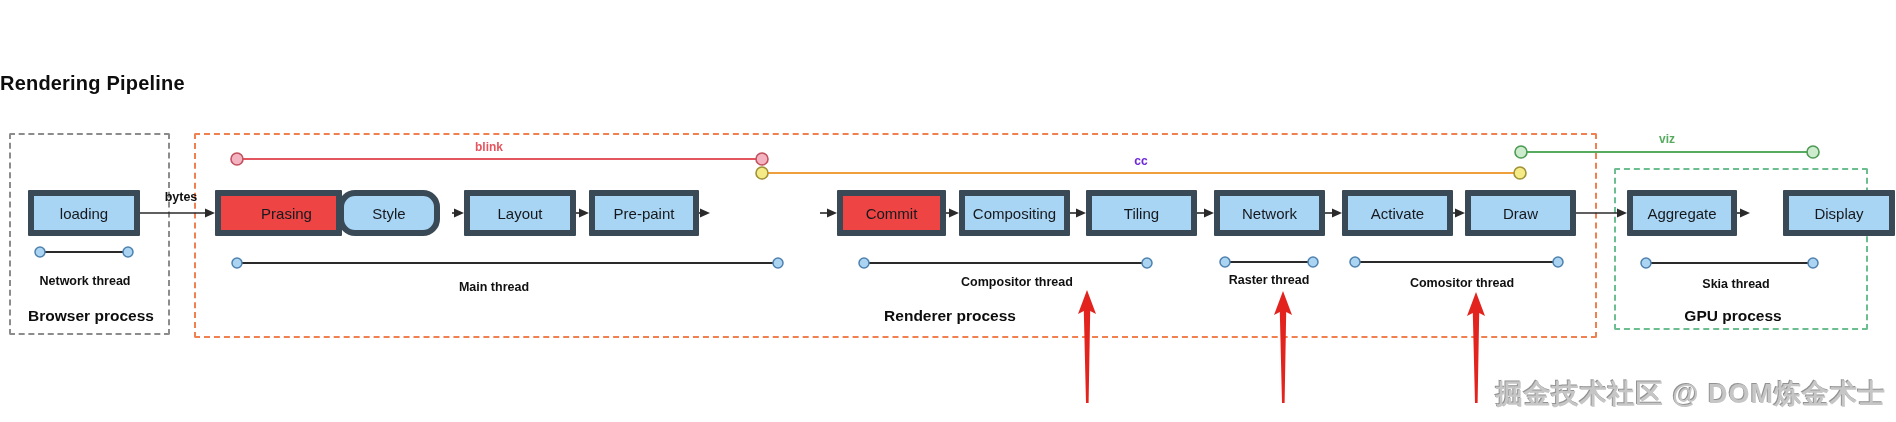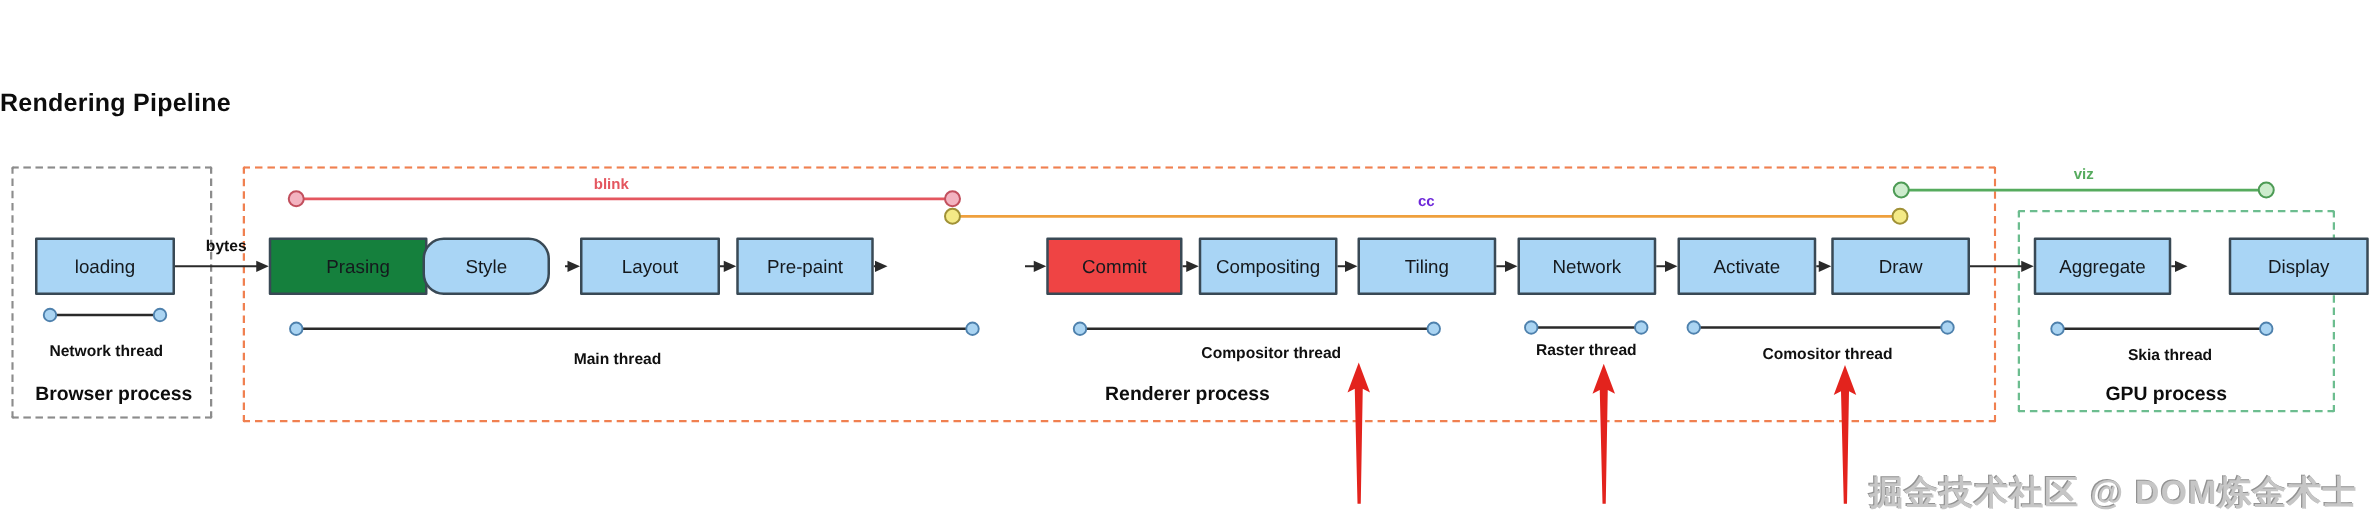--- a/index.html
+++ b/index.html
@@ -14,21 +14,21 @@
   .proc{position:absolute;border:2px dashed;border-radius:2px;box-sizing:border-box;}
   .proc-browser{left:9px;top:133px;width:161px;height:202px;border-color:#8c8c8c;}
   .proc-renderer{left:194px;top:133px;width:1403px;height:205px;border-color:#f08050;}
   .proc-gpu{left:1614px;top:168px;width:254px;height:162px;border-color:#6cbd8f;}
   .proc-label{
     position:absolute;transform:translateX(-50%);white-space:nowrap;
     font-size:15.5px;font-weight:bold;color:#0d0d0d;
   }
   .stage{
     position:absolute;top:190px;height:46px;box-sizing:border-box;
-    background:#a9d5f5;border:2px solid #404040;border-radius:1px;
+    background:#a9d5f5;border:6px solid #404040;border-radius:1px;
     display:flex;align-items:center;justify-content:center;
     font-size:15px;color:#15191d;white-space:nowrap;
   }
   .lbl{position:absolute;transform:translate(-50%,-50%);white-space:nowrap;}
   .lbl-thread{font-size:12.5px;font-weight:bold;color:#101010;}
   .lbl-track{font-size:12px;font-weight:bold;}
   .lbl-bytes{font-size:12.5px;font-weight:bold;color:#101010;}
   svg.layer{position:absolute;left:0;top:0;}
   .watermark{
     position:absolute;right:10px;top:376px;font-size:27px;font-weight:bold;
@@ -114,21 +114,21 @@
              L 1282,403 L 1284.6,403
              L 1286.2,312 L 1292,315 Z" fill="#e3231d"></path>
       <path d="M 1476,292
              L 1467,316 L 1472.8,313
              L 1475,403 L 1477.6,403
              L 1479.2,313 L 1485,316 Z" fill="#e3231d"></path>
     </svg>
 
   <div class="watermark">掘金技术社区 @ DOM炼金术士</div>
 <div class="stage" style="left: 28px; width: 112px; background: rgb(169, 213, 245); border-color: rgb(57, 73, 85);">loading</div>
-    <div class="stage" style="left: 215px; width: 127px; background: #15803d; border-color: rgb(57, 73, 85); padding-left: 16px;">Prasing</div>
+    <div class="stage" style="left: 215px; width: 127px; background: #ef4444; border-color: rgb(57, 73, 85); padding-left: 16px;">Prasing</div>
     <div class="stage" style="left: 338px; width: 102px; background: rgb(169, 213, 245); border-color: rgb(57, 73, 85); border-radius: 17px;">Style</div>
     <div class="stage" style="left: 464px; width: 112px; background: rgb(169, 213, 245); border-color: rgb(57, 73, 85);">Layout</div>
     <div class="stage" style="left: 589px; width: 110px; background: rgb(169, 213, 245); border-color: rgb(57, 73, 85);">Pre-paint</div>
     <div class="stage" style="left: 837px; width: 109px; background: #ef4444; border-color: rgb(57, 73, 85);">Commit</div>
     <div class="stage" style="left: 959px; width: 111px; background: rgb(169, 213, 245); border-color: rgb(57, 73, 85);">Compositing</div>
     <div class="stage" style="left: 1086px; width: 111px; background: rgb(169, 213, 245); border-color: rgb(57, 73, 85);">Tiling</div>
     <div class="stage" style="left: 1214px; width: 111px; background: rgb(169, 213, 245); border-color: rgb(57, 73, 85);">Network</div>
     <div class="stage" style="left: 1342px; width: 111px; background: rgb(169, 213, 245); border-color: rgb(57, 73, 85);">Activate</div>
     <div class="stage" style="left: 1465px; width: 111px; background: rgb(169, 213, 245); border-color: rgb(57, 73, 85);">Draw</div>
     <div class="stage" style="left: 1627px; width: 110px; background: rgb(169, 213, 245); border-color: rgb(57, 73, 85);">Aggregate</div>

